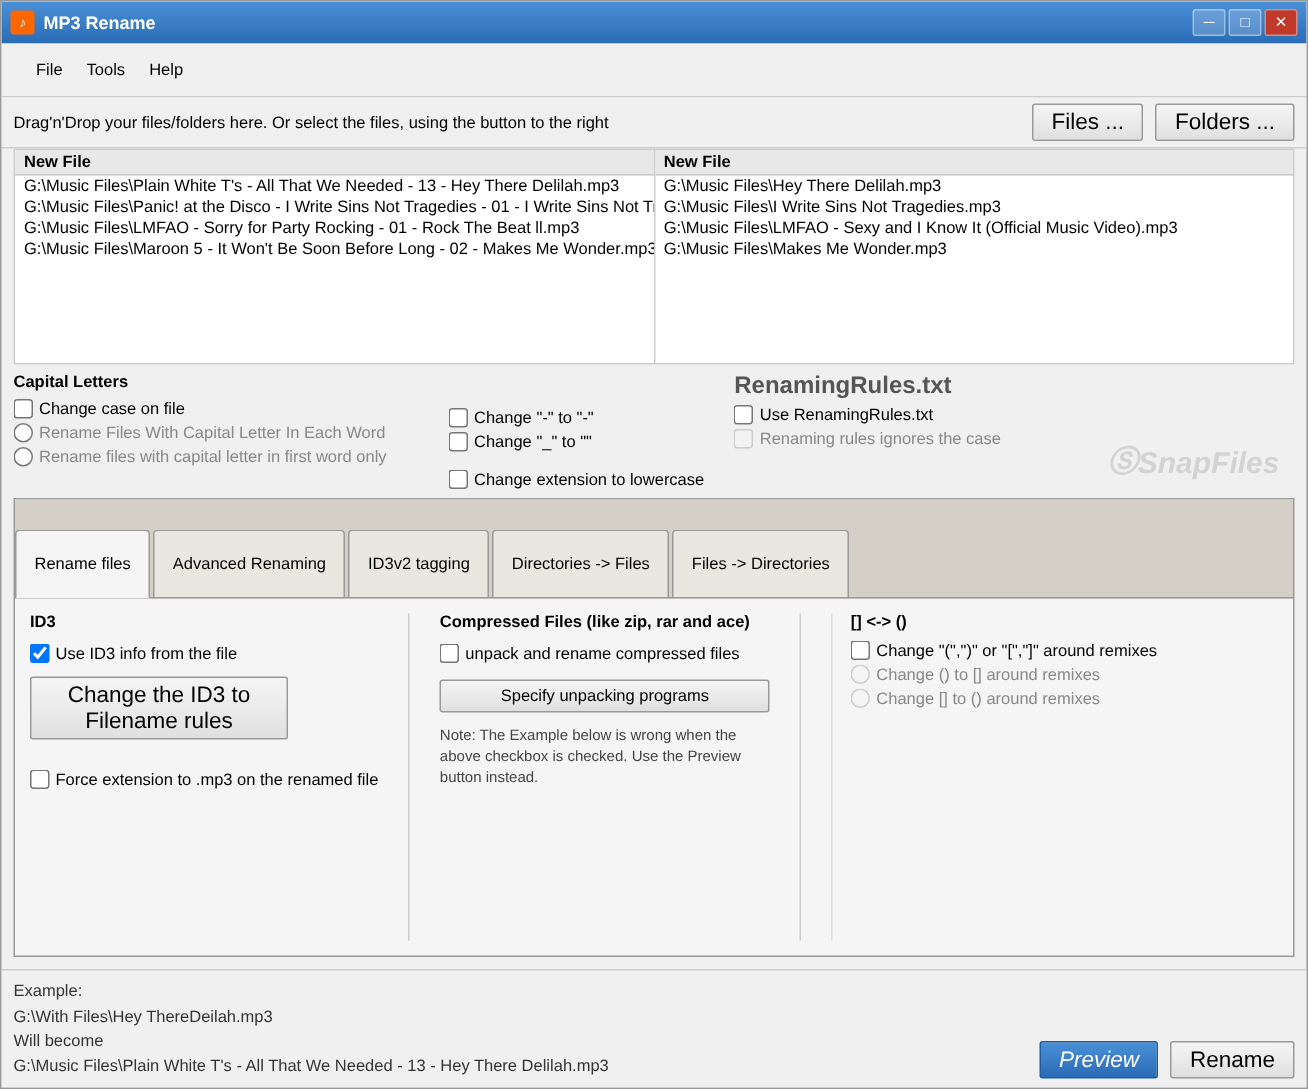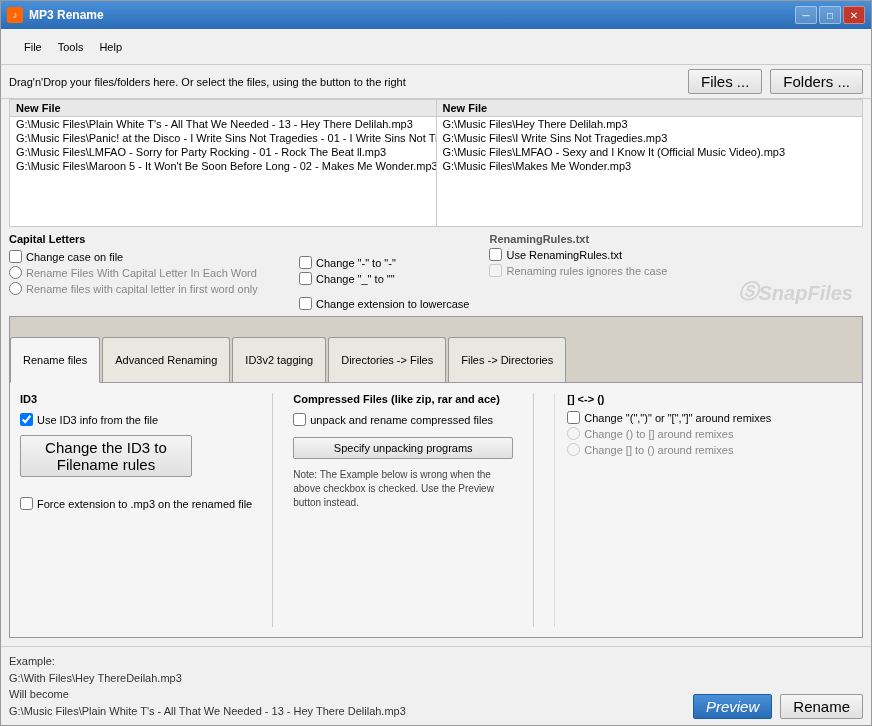--- a/index.html
+++ b/index.html
@@ -101,21 +101,21 @@
     }
     .btn-primary {
       background: linear-gradient(to bottom, #4a90d9, #2a6cb5);
       color: white;
       border-color: #1a5ca5;
       font-style: italic;
     }
     .file-list-area {
       display: flex;
       flex: 0 0 auto;
-      height: 128px;
+      height: 144px;
       border: 1px solid #ccc;
       margin: 0 8px;
       background: white;
       flex-shrink: 0;
     }
     .file-list-pane {
       flex: 1;
       overflow: auto;
       border-right: 1px solid #ccc;
     }
@@ -161,21 +161,21 @@
       gap: 4px;
       font-size: 11px;
       color: #888;
     }
     input[type=checkbox], input[type=radio] {
       width: 13px;
       height: 13px;
       cursor: pointer;
     }
     .rename-rules-label {
-      font-size: 11px;
+      font-size: 16px;
       font-weight: bold;
       color: #555;
     }
     .tabs-area {
       flex: 1;
       display: flex;
       flex-direction: column;
       margin: 0 8px 8px 8px;
       border: 1px solid #999;
       background: #f5f5f5;

